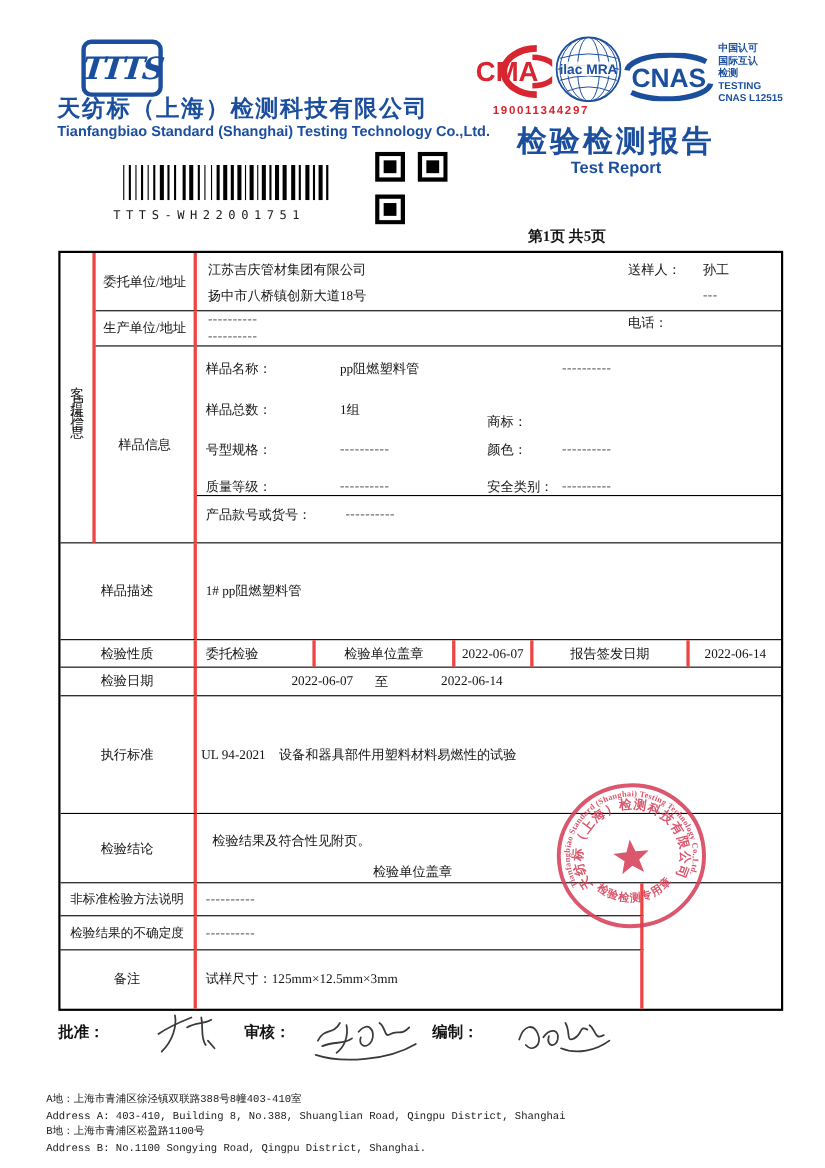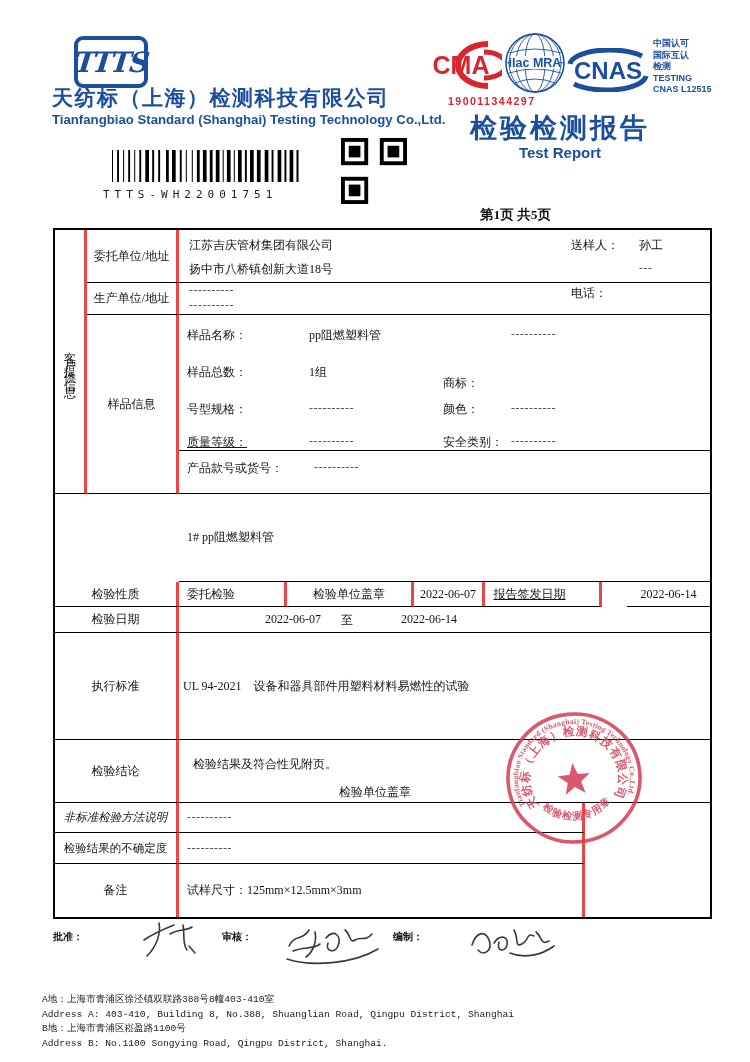--- a/index.html
+++ b/index.html
@@ -38,21 +38,21 @@
         font-size:12px;}
   .no-r{border-right:none;} .no-b{border-bottom:none;}
   .lc{display:flex;align-items:center;justify-content:center;text-align:center;}
   .cc{display:flex;align-items:center;padding-left:8px;}
   .vert{writing-mode:vertical-rl;text-orientation:upright;letter-spacing:7px;
         display:flex;align-items:center;justify-content:center;font-size:12.5px;}
   .dash{color:#4f4f4f;letter-spacing:0.5px;}
   .in{position:absolute;white-space:nowrap;}
 
   
-  .sig-label{position:absolute;font-size:10px;font-weight:bold;}
+  .sig-label{position:absolute;font-size:14px;font-weight:bold;}
   .sig{position:absolute;}
   .sig path{fill:none;stroke:#3a3a3a;stroke-width:1.6;stroke-linecap:round;}
 
   
   .stamp{position:absolute;left:499px;top:705px;opacity:0.88;}
 
   
   .footer{position:absolute;left:42px;top:993px;font-family:"Liberation Mono","DejaVu Sans Mono",monospace;
           font-size:9.6px;line-height:14.5px;color:#1a1a1a;}
   .footer-r{position:absolute;left:577px;top:993px;font-family:"Liberation Mono","DejaVu Sans Mono",monospace;
@@ -177,56 +177,57 @@
       <span class="in" style="left:8px;top:12px;">样品名称：</span>
       <span class="in" style="left:130px;top:12px;">pp阻燃塑料管</span>
       <span class="in" style="left:264px;top:12px;margin-top:48px;">商标：</span>
       <span class="in dash" style="left:332px;top:12px;">----------</span>
       <span class="in" style="left:8px;top:49px;">样品总数：</span>
       <span class="in" style="left:130px;top:49px;">1组</span>
       <span class="in" style="left:8px;top:86px;">号型规格：</span>
       <span class="in dash" style="left:130px;top:86px;">----------</span>
       <span class="in" style="left:264px;top:86px;">颜色：</span>
       <span class="in dash" style="left:332px;top:86px;">----------</span>
-      <span class="in" style="left:8px;top:119px;text-decoration:underline;">质量等级：</span>
+      <span class="in" style="left:8px;top:119px;">质量等级：</span>
       <span class="in dash" style="left:130px;top:119px;">----------</span>
       <span class="in" style="left:264px;top:119px;">安全类别：</span>
       <span class="in dash" style="left:332px;top:119px;">----------</span>
     </div>
     <div class="cell no-r" style="left:124px;top:221px;width:531px;height:43px;">
       <span class="in" style="left:8px;top:9px;">产品款号或货号：</span>
       <span class="in dash" style="left:135px;top:9px;">----------</span>
     </div>
 
+    <div class="cell lc" style="left:0;top:264px;width:124px;height:88px;">样品描述</div>
     <div class="cell cc no-r" style="left:124px;top:264px;width:531px;height:88px;">1#  pp阻燃塑料管</div>
 
     <div class="cell lc" style="left:0;top:352px;width:124px;height:25px;">检验性质</div>
     <div class="cell cc" style="left:124px;top:352px;width:108px;height:25px;">委托检验</div>
     <div class="cell lc" style="left:232px;top:352px;width:127px;height:25px;">检验单位盖章</div>
     <div class="cell lc" style="left:359px;top:352px;width:71px;height:25px;">2022-06-07</div>
-    <div class="cell lc" style="left:405px;top:352px;width:142px;height:25px;text-decoration:underline;">报告签发日期</div>
+    <div class="cell lc" style="left:430px;top:352px;width:142px;height:25px;">报告签发日期</div>
     <div class="cell lc no-r" style="left:572px;top:352px;width:83px;height:25px;">2022-06-14</div>
 
     <div class="cell lc" style="left:0;top:377px;width:124px;height:26px;">检验日期</div>
     <div class="cell no-r" style="left:124px;top:377px;width:531px;height:26px;">
       <span class="in" style="left:86px;top:5px;">2022-06-07</span>
       <span class="in" style="left:162px;top:5px;">至</span>
       <span class="in" style="left:222px;top:5px;">2022-06-14</span>
     </div>
 
     <div class="cell lc" style="left:0;top:403px;width:124px;height:107px;">执行标准</div>
     <div class="cell cc no-r" style="left:124px;top:403px;width:531px;height:107px;padding-left:4px;">UL 94-2021　设备和器具部件用塑料材料易燃性的试验</div>
 
     <div class="cell lc" style="left:0;top:510px;width:124px;height:63px;">检验结论</div>
     <div class="cell no-r" style="left:124px;top:510px;width:531px;height:63px;">
       <span class="in" style="left:14px;top:16px;">检验结果及符合性见附页。</span>
       <span class="in" style="left:160px;top:44px;">检验单位盖章</span>
     </div>
 
-    <div class="cell lc" style="left:0;top:573px;width:124px;height:30px;font-size:11.5px;font-style:italic;">非标准检验方法说明</div>
+    <div class="cell lc" style="left:0;top:573px;width:124px;height:30px;font-size:11.5px;">非标准检验方法说明</div>
     <div class="cell cc" style="left:124px;top:573px;width:406px;height:30px;">
       <span class="dash">----------</span>
     </div>
 
     <div class="cell lc" style="left:0;top:603px;width:124px;height:31px;font-size:11.5px;">检验结果的不确定度</div>
     <div class="cell cc" style="left:124px;top:603px;width:406px;height:31px;">
       <span class="dash">----------</span>
     </div>
 
     <div class="cell lc no-b" style="left:0;top:634px;width:124px;height:53px;">备注</div>

